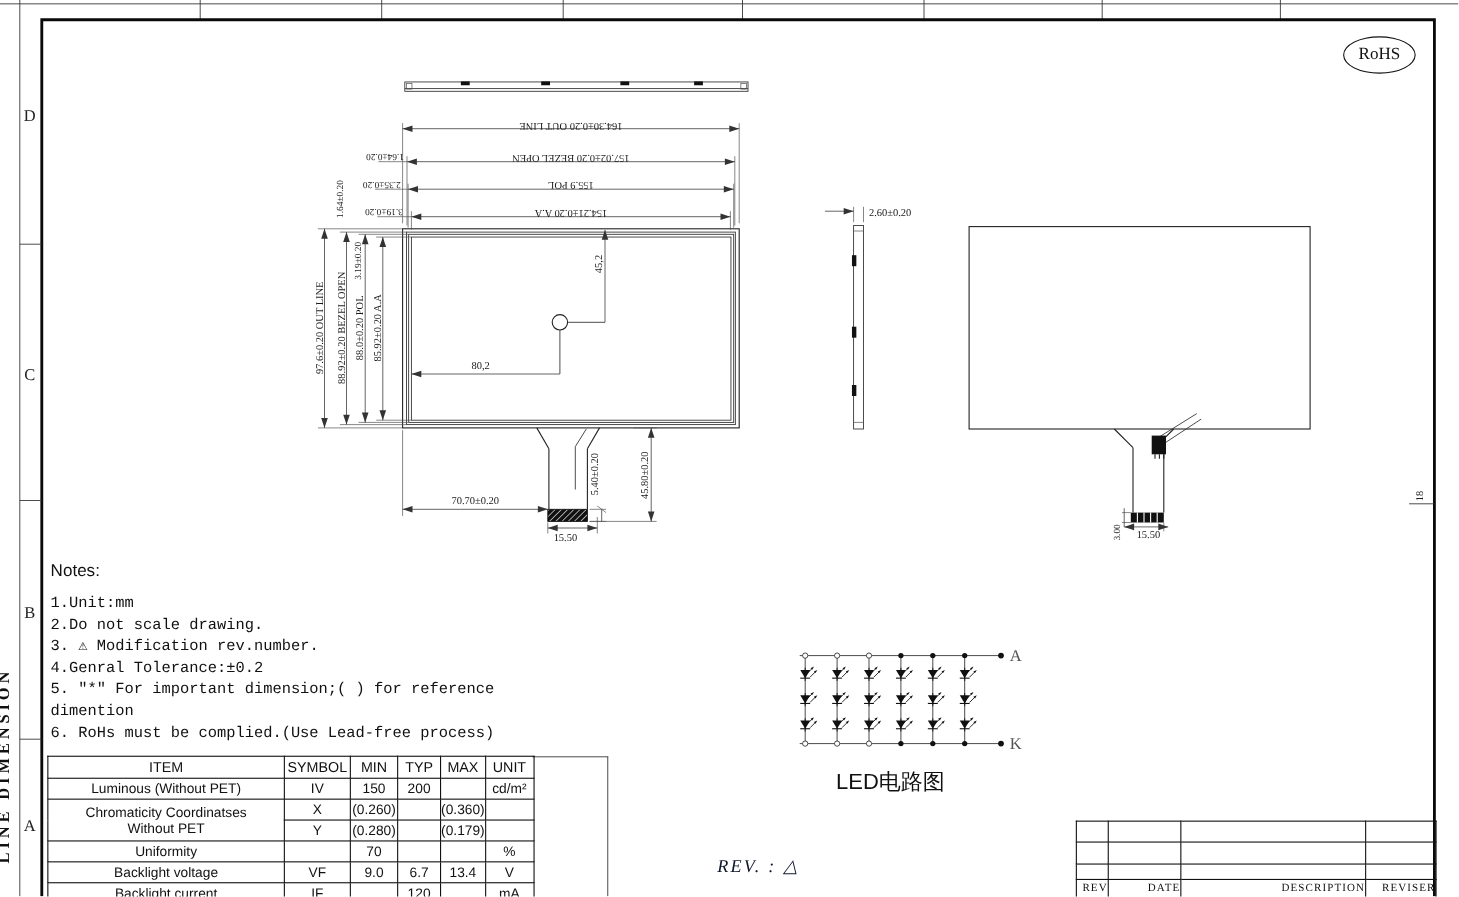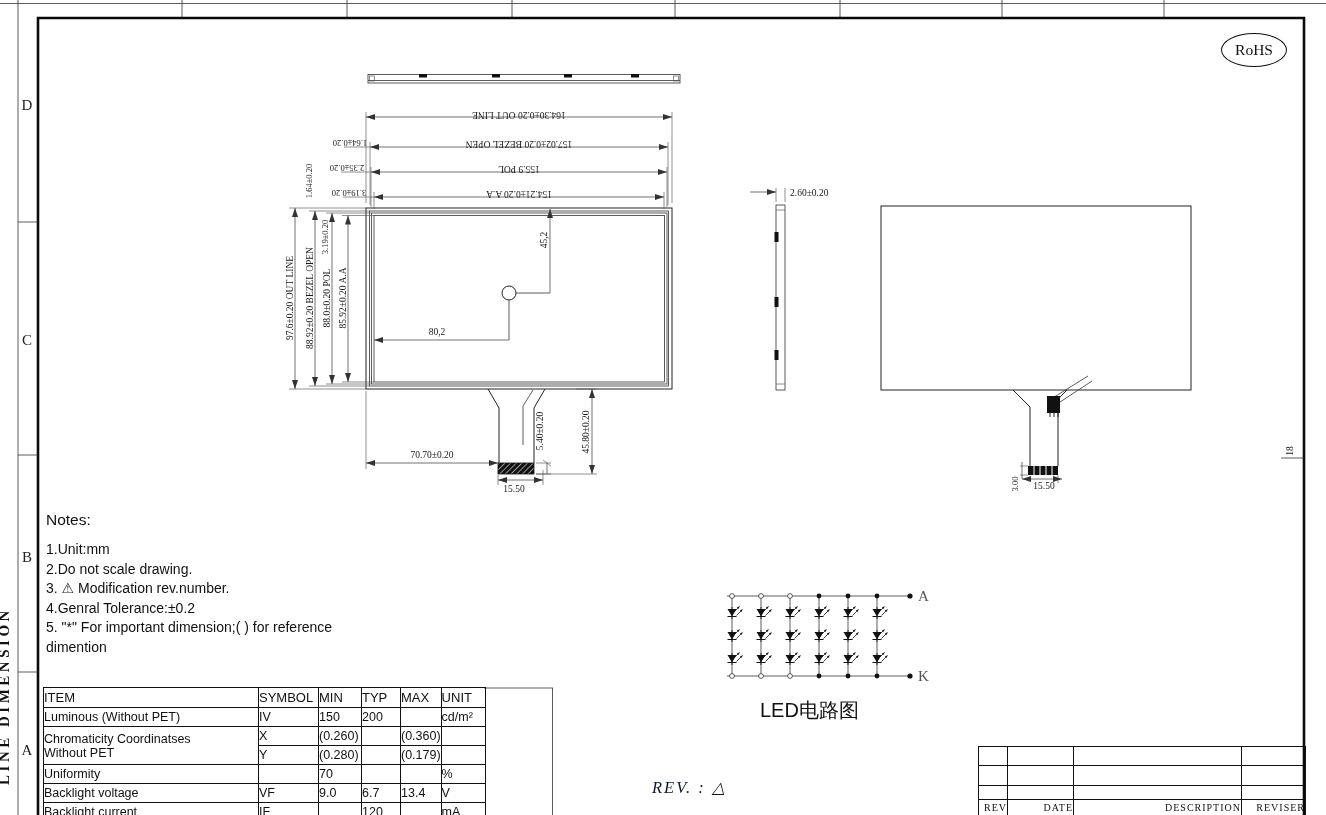--- a/index.html
+++ b/index.html
@@ -16,25 +16,25 @@
   .blk  { fill:#111; stroke:none; }
 
   text.cad  { font-family:"Liberation Serif", serif; font-size:9.5px; fill:#1a1a1a; }
   text.cadsm{ font-family:"Liberation Serif", serif; font-size:8.5px; fill:#1a1a1a; }
   text.zone { font-family:"Liberation Serif", serif; font-size:15px; fill:#222; }
   text.ak   { font-family:"Liberation Serif", serif; font-size:15px; fill:#555; }
 
   .notes { position:absolute; left:46px; top:511px; }
   .notes .ntitle { font-size:15.5px; }
   .notes .nlines { margin-top:11px; }
-  .notes .nline  { font-size:14px; line-height:19.6px; white-space:pre; }
+  .notes .nline  { font-size:14px; line-height:19.6px; white-space:pre;font-family:Liberation Mono, monospace; }
 
   table.spec { position:absolute; left:43px; top:687px; border-collapse:collapse;
                table-layout:fixed; }
-  table.spec td { border:1px solid #111; vertical-align:middle;
+  table.spec td { border:1px solid #111; text-align:center; vertical-align:middle;
                   font-size:12.5px; height:19px; padding:0; white-space:nowrap; overflow:hidden; }
   table.spec tr.hdr td { height:20px; font-size:13px; }
 
   table.rev { position:absolute; left:978px; top:746px; border-collapse:collapse;
               table-layout:fixed; }
   table.rev td { border:1px solid #111; text-align:center; vertical-align:top;
                  padding:0; overflow:hidden; }
   table.rev .en { font-family:"Liberation Serif", serif; font-size:10px; letter-spacing:1px; margin-top:2px;text-align:right; }
   table.rev .cn { font-size:9px; letter-spacing:3px; margin-top:1px; }
 
@@ -297,20 +297,21 @@
 
 <div class="notes">
   <div class="ntitle">Notes:</div>
   <div class="nlines">
     <div class="nline">1.Unit:mm</div>
     <div class="nline">2.Do not scale drawing.</div>
     <div class="nline">3. ⚠ Modification rev.number.</div>
     <div class="nline">4.Genral Tolerance:±0.2</div>
     <div class="nline">5. "*" For important dimension;( ) for reference</div>
     <div class="nline">dimention</div>
+    <div class="nline">6. RoHs must be complied.(Use Lead-free process)</div>
   </div>
 </div>
 
 <table class="spec">
   <colgroup>
     <col style="width:215px">
         <col style="width:60px">
         <col style="width:43px">
     <col style="width:39px">
         <col style="width:40px">

